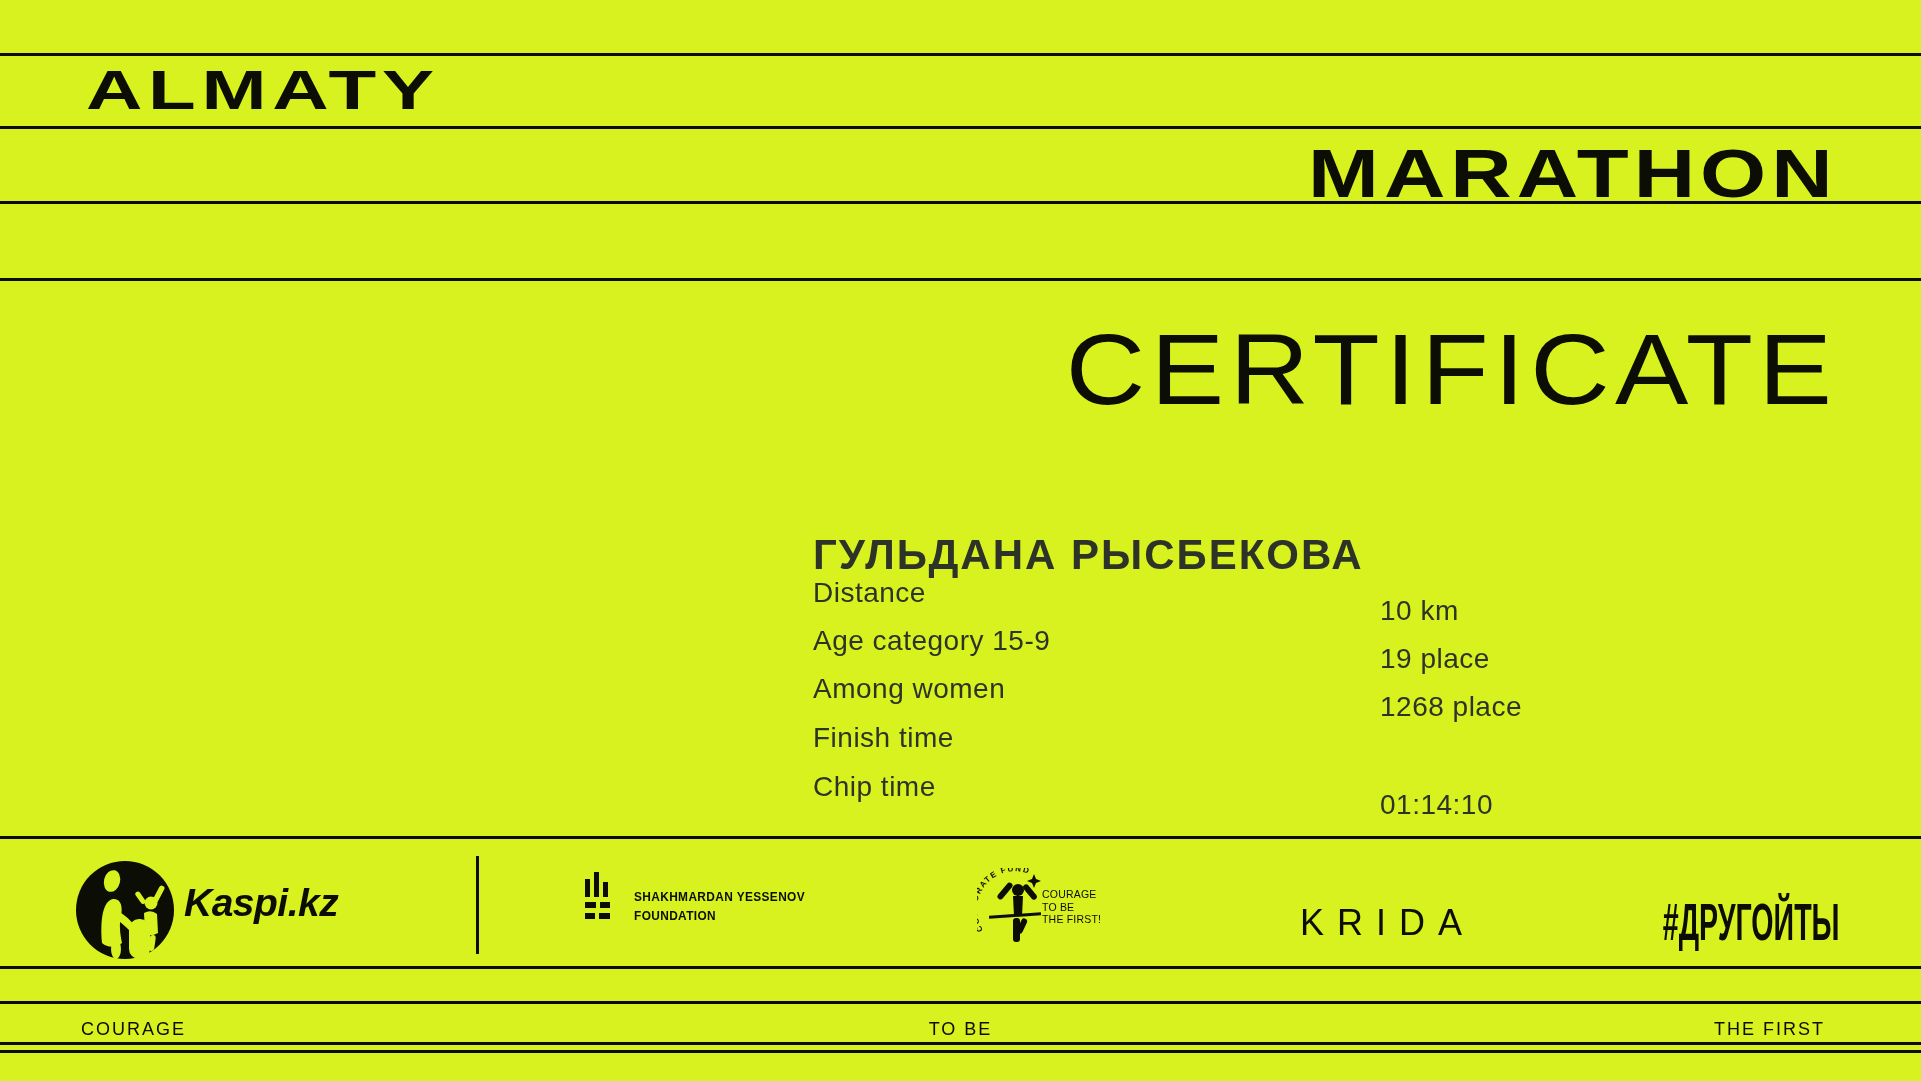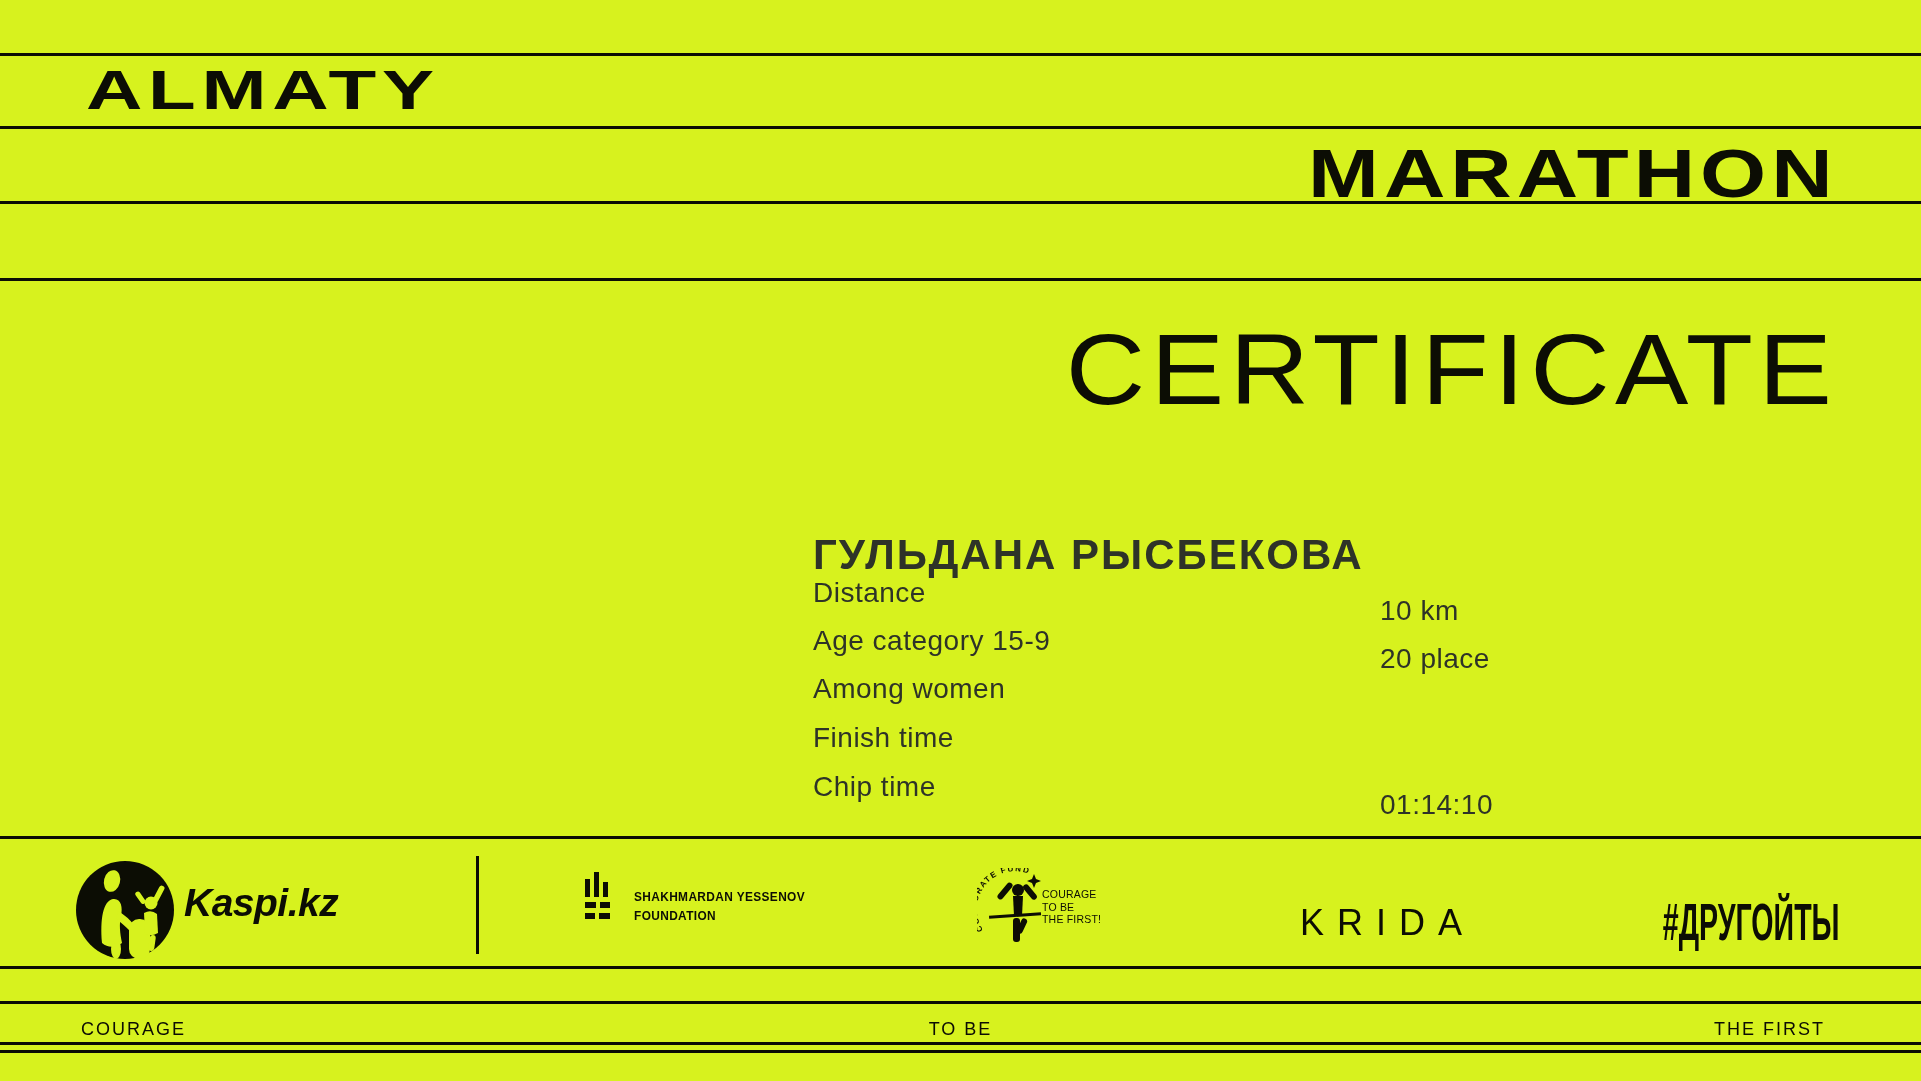--- a/index.html
+++ b/index.html
@@ -66,24 +66,25 @@
   <div class="abs certificate">CERTIFICATE</div>
 
   <div class="abs name">ГУЛЬДАНА РЫСБЕКОВА</div>
 
   <div class="row" style="top:579px">
     <span class="lbl">Distance</span>
     <span class="val">10 km</span>
   </div>
   <div class="row" style="top:627px">
     <span class="lbl">Age category 15-9</span>
-    <span class="val">20 place</span>
+    <span class="val">19 place</span>
   </div>
   <div class="row" style="top:675px">
     <span class="lbl">Among women</span>
+    <span class="val">1268 place</span>
   </div>
   <div class="row" style="top:724px">
     <span class="lbl">Finish time</span>
   </div>
   <div class="row" style="top:773px">
     <span class="lbl">Chip time</span>
     <span class="val">01:14:10</span>
   </div>
 
   <svg class="abs" style="left:76px;top:861px" width="98" height="98" viewBox="0 0 98 98">

